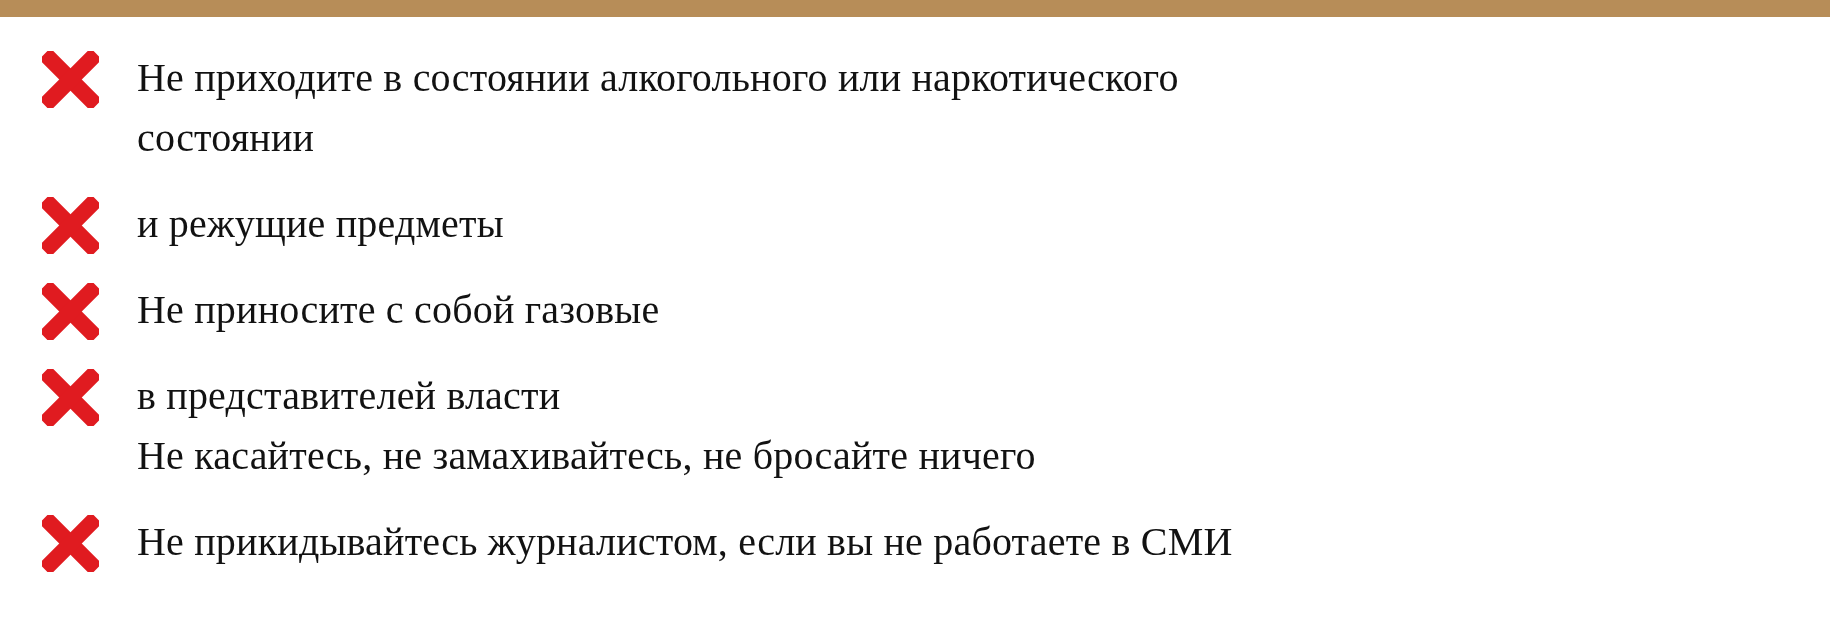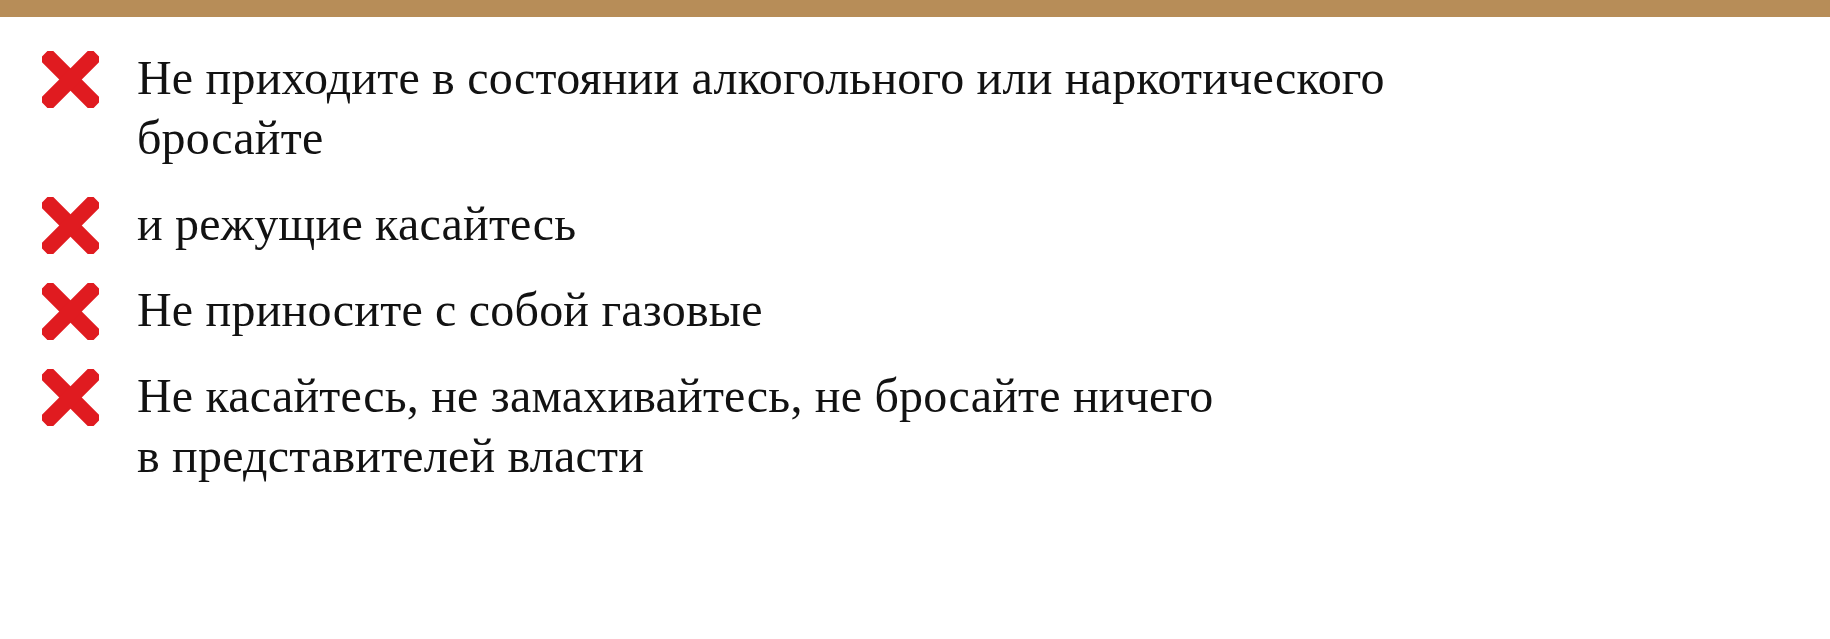--- a/index.html
+++ b/index.html
@@ -31,21 +31,21 @@
     margin-bottom: 26px;
   }
   .cross-icon {
     flex: 0 0 auto;
     width: 57px;
     height: 57px;
     margin-top: 3px;
   }
   .rule-text {
     margin-left: 38px;
-    font-size: 48px;
+    font-size: 40px;
     line-height: 60px;
     color: var(--text);
     letter-spacing: 0.2px;
   }
   .rule-line { white-space: nowrap; }
   .rule-line:empty { display: none; }
 </style>
 </head>
 <body>
 
@@ -55,33 +55,33 @@
 
   <li class="rule-item">
     <svg class="cross-icon" viewBox="0 0 100 100" aria-hidden="true">
       <g fill="var(--cross)">
         <rect x="-14" y="36" width="128" height="28" rx="5" transform="rotate(45 50 50)"></rect>
         <rect x="-14" y="36" width="128" height="28" rx="5" transform="rotate(-45 50 50)"></rect>
       </g>
     </svg>
     <div class="rule-text">
       <div class="rule-line">Не приходите в состоянии алкогольного или наркотического</div>
-      <div class="rule-line">бросайте</div>
+      <div class="rule-line">состоянии</div>
     </div>
   </li>
 
   <li class="rule-item">
     <svg class="cross-icon" viewBox="0 0 100 100" aria-hidden="true">
       <g fill="var(--cross)">
         <rect x="-14" y="36" width="128" height="28" rx="5" transform="rotate(45 50 50)"></rect>
         <rect x="-14" y="36" width="128" height="28" rx="5" transform="rotate(-45 50 50)"></rect>
       </g>
     </svg>
     <div class="rule-text">
-      <div class="rule-line">и режущие касайтесь</div>
+      <div class="rule-line">и режущие предметы</div>
     </div>
   </li>
 
   <li class="rule-item">
     <svg class="cross-icon" viewBox="0 0 100 100" aria-hidden="true">
       <g fill="var(--cross)">
         <rect x="-14" y="36" width="128" height="28" rx="5" transform="rotate(45 50 50)"></rect>
         <rect x="-14" y="36" width="128" height="28" rx="5" transform="rotate(-45 50 50)"></rect>
       </g>
     </svg>
@@ -92,19 +92,31 @@
   </li>
 
   <li class="rule-item">
     <svg class="cross-icon" viewBox="0 0 100 100" aria-hidden="true">
       <g fill="var(--cross)">
         <rect x="-14" y="36" width="128" height="28" rx="5" transform="rotate(45 50 50)"></rect>
         <rect x="-14" y="36" width="128" height="28" rx="5" transform="rotate(-45 50 50)"></rect>
       </g>
     </svg>
     <div class="rule-text">
+      <div class="rule-line">в представителей власти</div>
       <div class="rule-line">Не касайтесь, не замахивайтесь, не бросайте ничего</div>
-      <div class="rule-line">в представителей власти</div>
     </div>
   </li>
 
+  <li class="rule-item">
+    <svg class="cross-icon" viewBox="0 0 100 100" aria-hidden="true">
+      <g fill="var(--cross)">
+        <rect x="-14" y="36" width="128" height="28" rx="5" transform="rotate(45 50 50)"></rect>
+        <rect x="-14" y="36" width="128" height="28" rx="5" transform="rotate(-45 50 50)"></rect>
+      </g>
+    </svg>
+    <div class="rule-text">
+      <div class="rule-line">Не прикидывайтесь журналистом, если вы не работаете в СМИ</div>
+
+    </div>
+  </li>
 
 </ul>
 
 </body></html>

